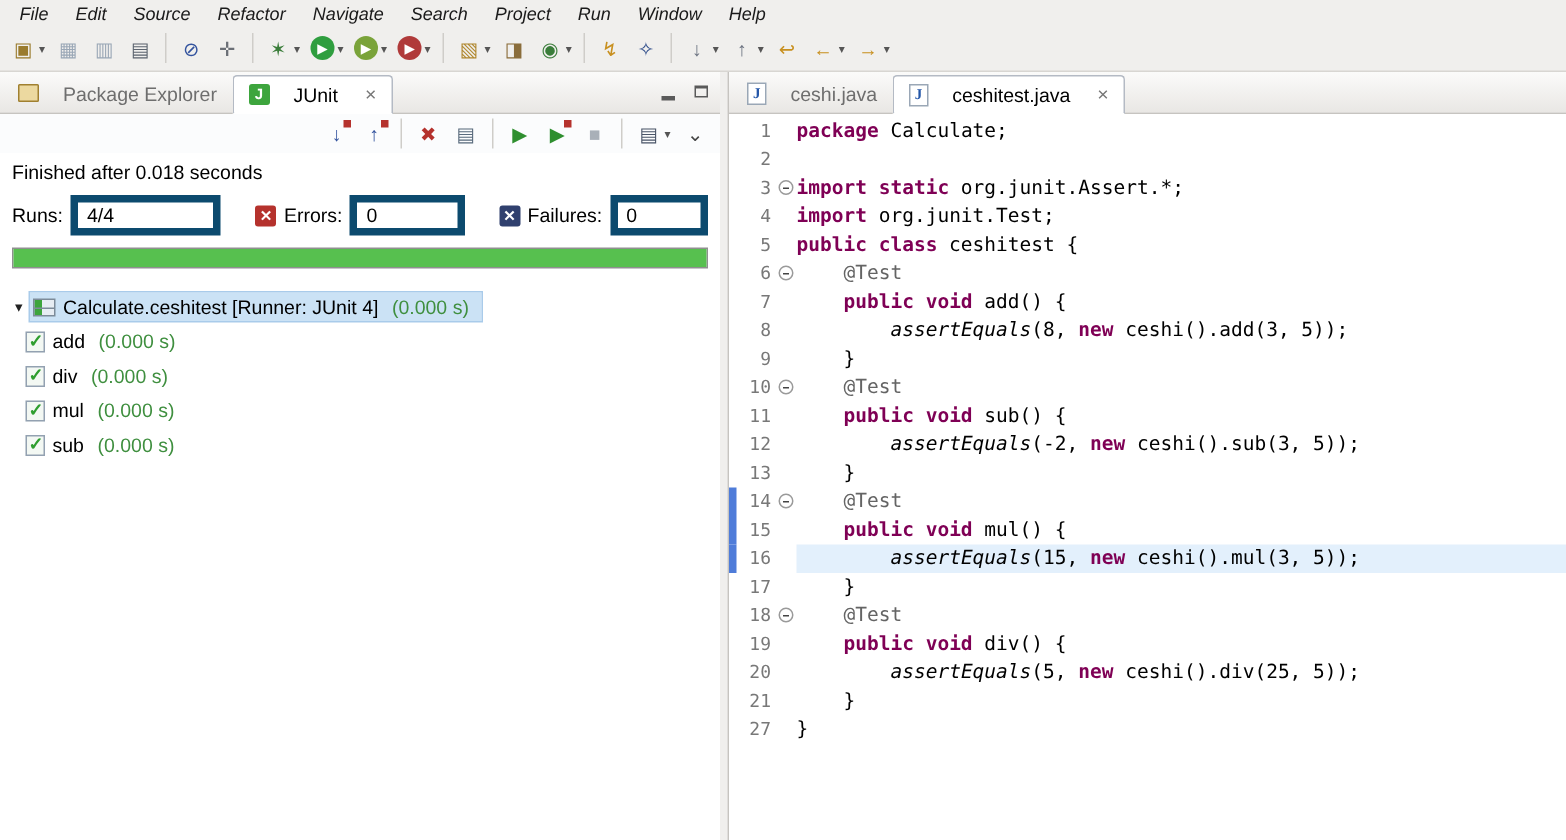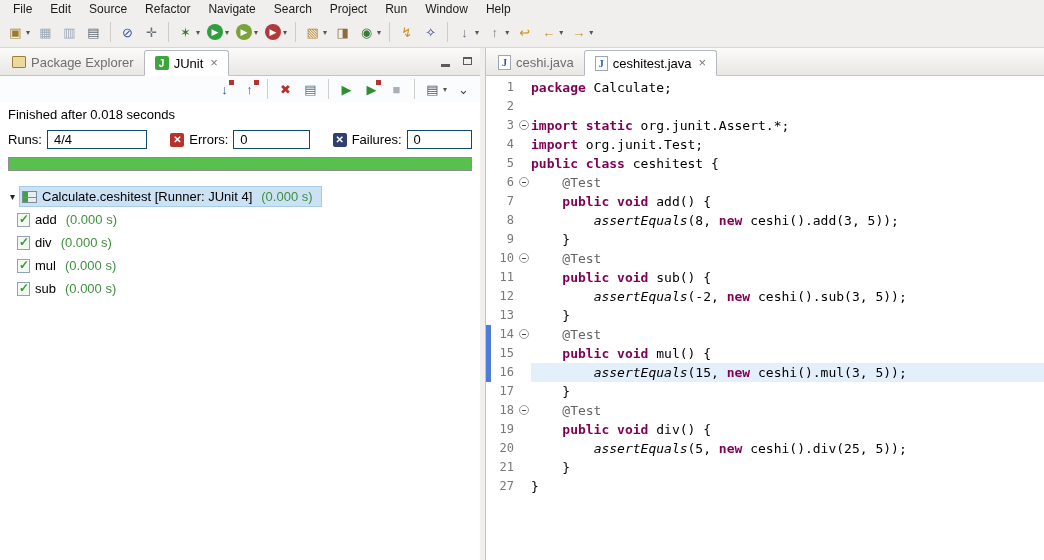--- a/index.html
+++ b/index.html
@@ -2,57 +2,57 @@
 <html style="--keyword: #7f0055; --annotation: #646464; --line-number: #787878; --current-line: #e3f0fc; --success-green: #57c04f; --time-green: #3f8f3f; --selection-blue: #cbe2f5; --error-red: #b5322d; --failure-blue: #30406e; --marker-blue: #4f7cd9;"><head>
 <meta charset="utf-8">
 <style>
   * { margin:0; padding:0; box-sizing:border-box; }
   html,body { width:1044px; height:560px; overflow:hidden; background:#f0efed;
               font-family:"Liberation Sans",sans-serif; }
 
   
   .menubar { height:17px; display:flex; align-items:center; padding-left:4px;
              font-size:12px; color:#1a1a1a; }
-  .menu-item { padding:1px 9px; cursor:default; }
+  .menu-item { padding:1px 9px; cursor:default;font-style:italic; }
   .toolbar { height:31px; display:flex; align-items:center; padding:2px 4px; gap:1px;
              border-bottom:1px solid #d8d6d2; background:#f0efed; }
   .tb-btn { display:flex; align-items:center; height:24px; padding:0 3px; border-radius:3px; }
   .tb-ico { width:17px; height:17px; display:flex; align-items:center; justify-content:center;
             font-size:13px; line-height:17px; }
   .tb-ico.round { border-radius:50%; width:16px; height:16px; font-size:9px; }
   .tb-dd { font-size:8px; color:#555; margin-left:2px; }
   .tb-sep { width:1px; height:20px; background:#cfcdc9; margin:0 4px; }
   .badge { position:absolute; right:-1px; top:-1px; width:5px; height:5px;
            background:var(--error-red,#b5322d); }
 
   .main { display:flex; height:512px; }
 
   
   .tabstrip { height:28px; display:flex; align-items:flex-end; padding-left:2px;
               background:linear-gradient(#fbfbfa,#e9e7e4); border-bottom:1px solid #c6c4c0;
               position:relative; }
-  .vtab { display:flex; align-items:center; gap:5px; height:26px; padding:0 10px;
+  .vtab { display:flex; align-items:center; gap:16px; height:26px; padding:0 10px;
           font-size:13px; color:#3c3c3c; white-space:nowrap; }
   .vtab.active { background:#fff; border:1px solid #b4bac4; border-bottom:1px solid #fff;
                  border-radius:3px 3px 0 0; margin-bottom:-1px; color:#000; }
   .vtab.inactive { color:#6e6e6e; }
   .tab-close { font-size:13px; color:#777; margin-left:2px; line-height:12px; }
   .winbtns { position:absolute; right:4px; top:5px; display:flex; gap:4px; }
   .winbtn { width:18px; height:16px; display:flex; align-items:center; justify-content:center; }
   .minbar { width:9px; height:3px; background:#5a5a5a; margin-top:8px; }
   .maxbox { width:9px; height:8px; border:1px solid #5a5a5a; border-top-width:2px; }
 
   
   .left-panel { width:480px; display:flex; flex-direction:column; background:#fff; }
   .view-toolbar { height:26px; display:flex; align-items:center; justify-content:flex-end;
                   gap:2px; padding:0 5px; background:#fbfcfd; }
   .status { padding:5px 8px 2px; font-size:13px; color:#000; }
   .counters { display:flex; gap:23px; padding:6px 8px 4px; align-items:center; }
   .counter { flex:1; display:flex; align-items:center; gap:5px; font-size:13px; }
-  .cfield { flex:1; border:1px solid #0c4a6e; background:#fff; padding:1px 6px;
+  .cfield { flex:1; border:5px solid #0c4a6e; background:#fff; padding:1px 6px;
             font-size:13px; min-height:18px; }
   .cicon { width:14px; height:14px; border-radius:2px; color:#fff; font-size:10px;
            font-weight:bold; display:flex; align-items:center; justify-content:center; }
   .cicon.err { background:var(--error-red,#b5322d); }
   .cicon.fail { background:var(--failure-blue,#30406e); }
   .progress { margin:4px 8px 6px; height:14px; border:1px solid #8f8f8f; background:#e8e8e8; }
   .progress .fill { height:100%; background:var(--success-green,#57c04f); }
 
   .tree { flex:1; background:#fff; padding-top:8px; font-size:13px; overflow:hidden; }
   .trow { height:23px; display:flex; align-items:center; white-space:nowrap; }

